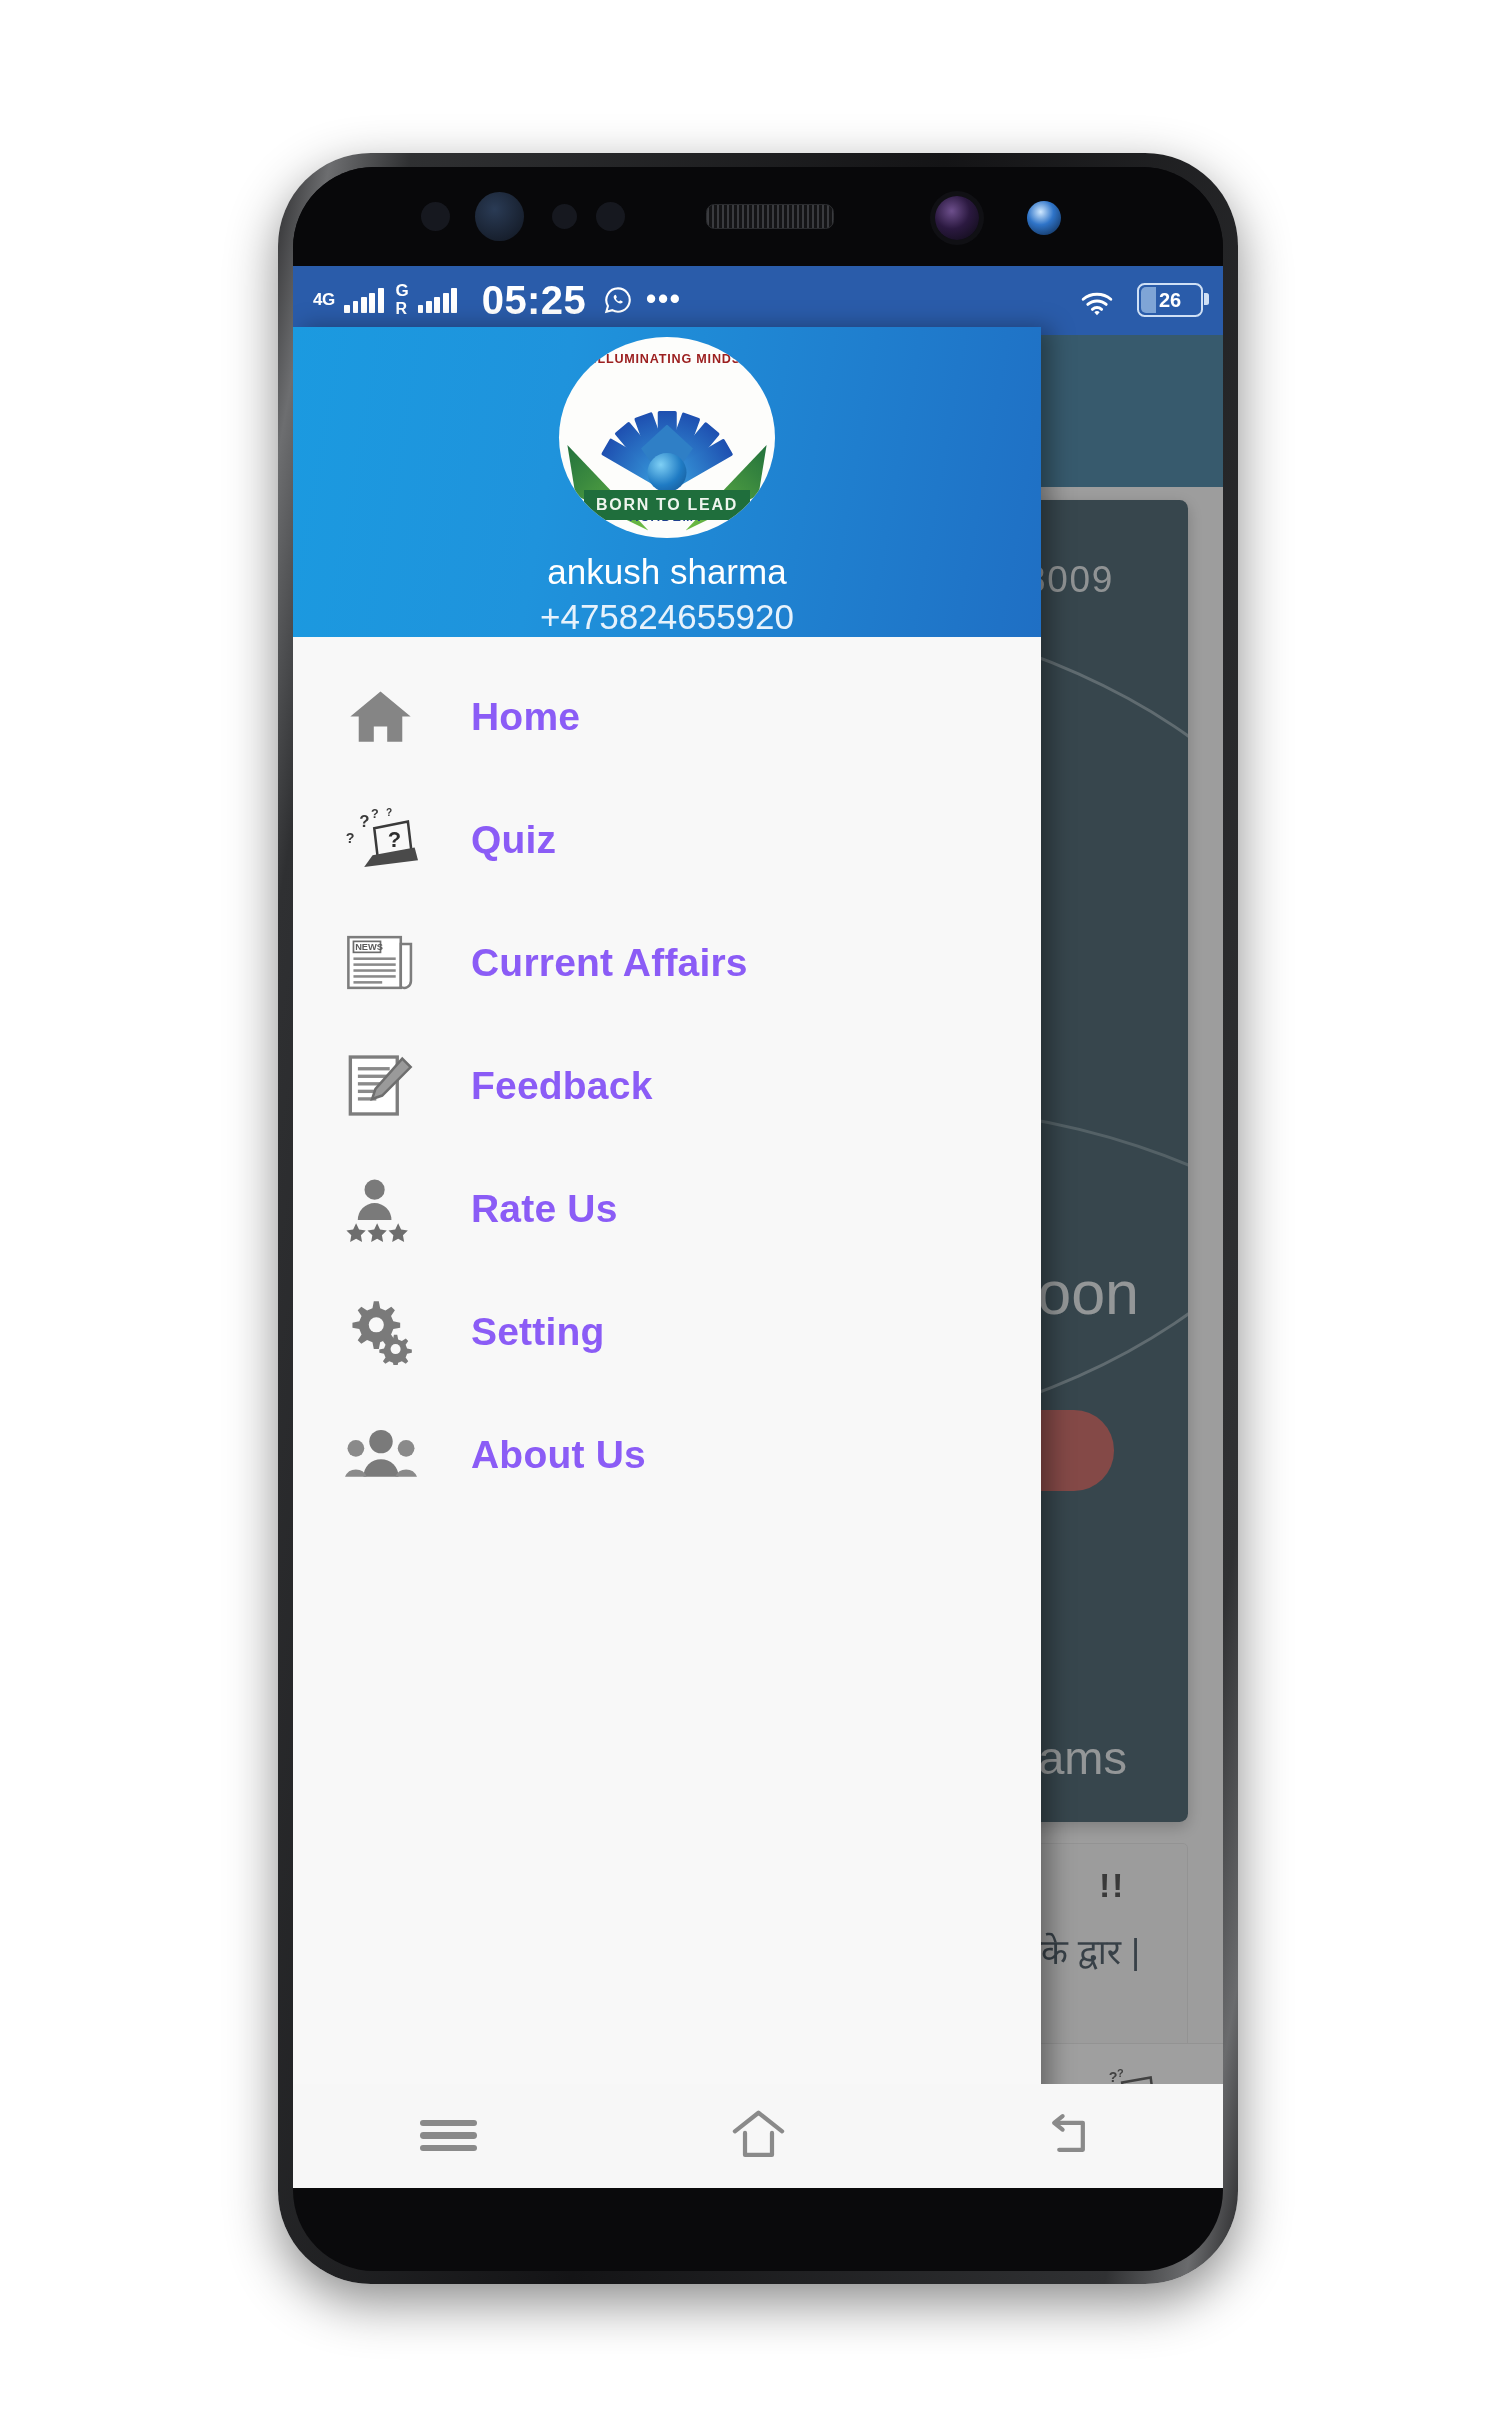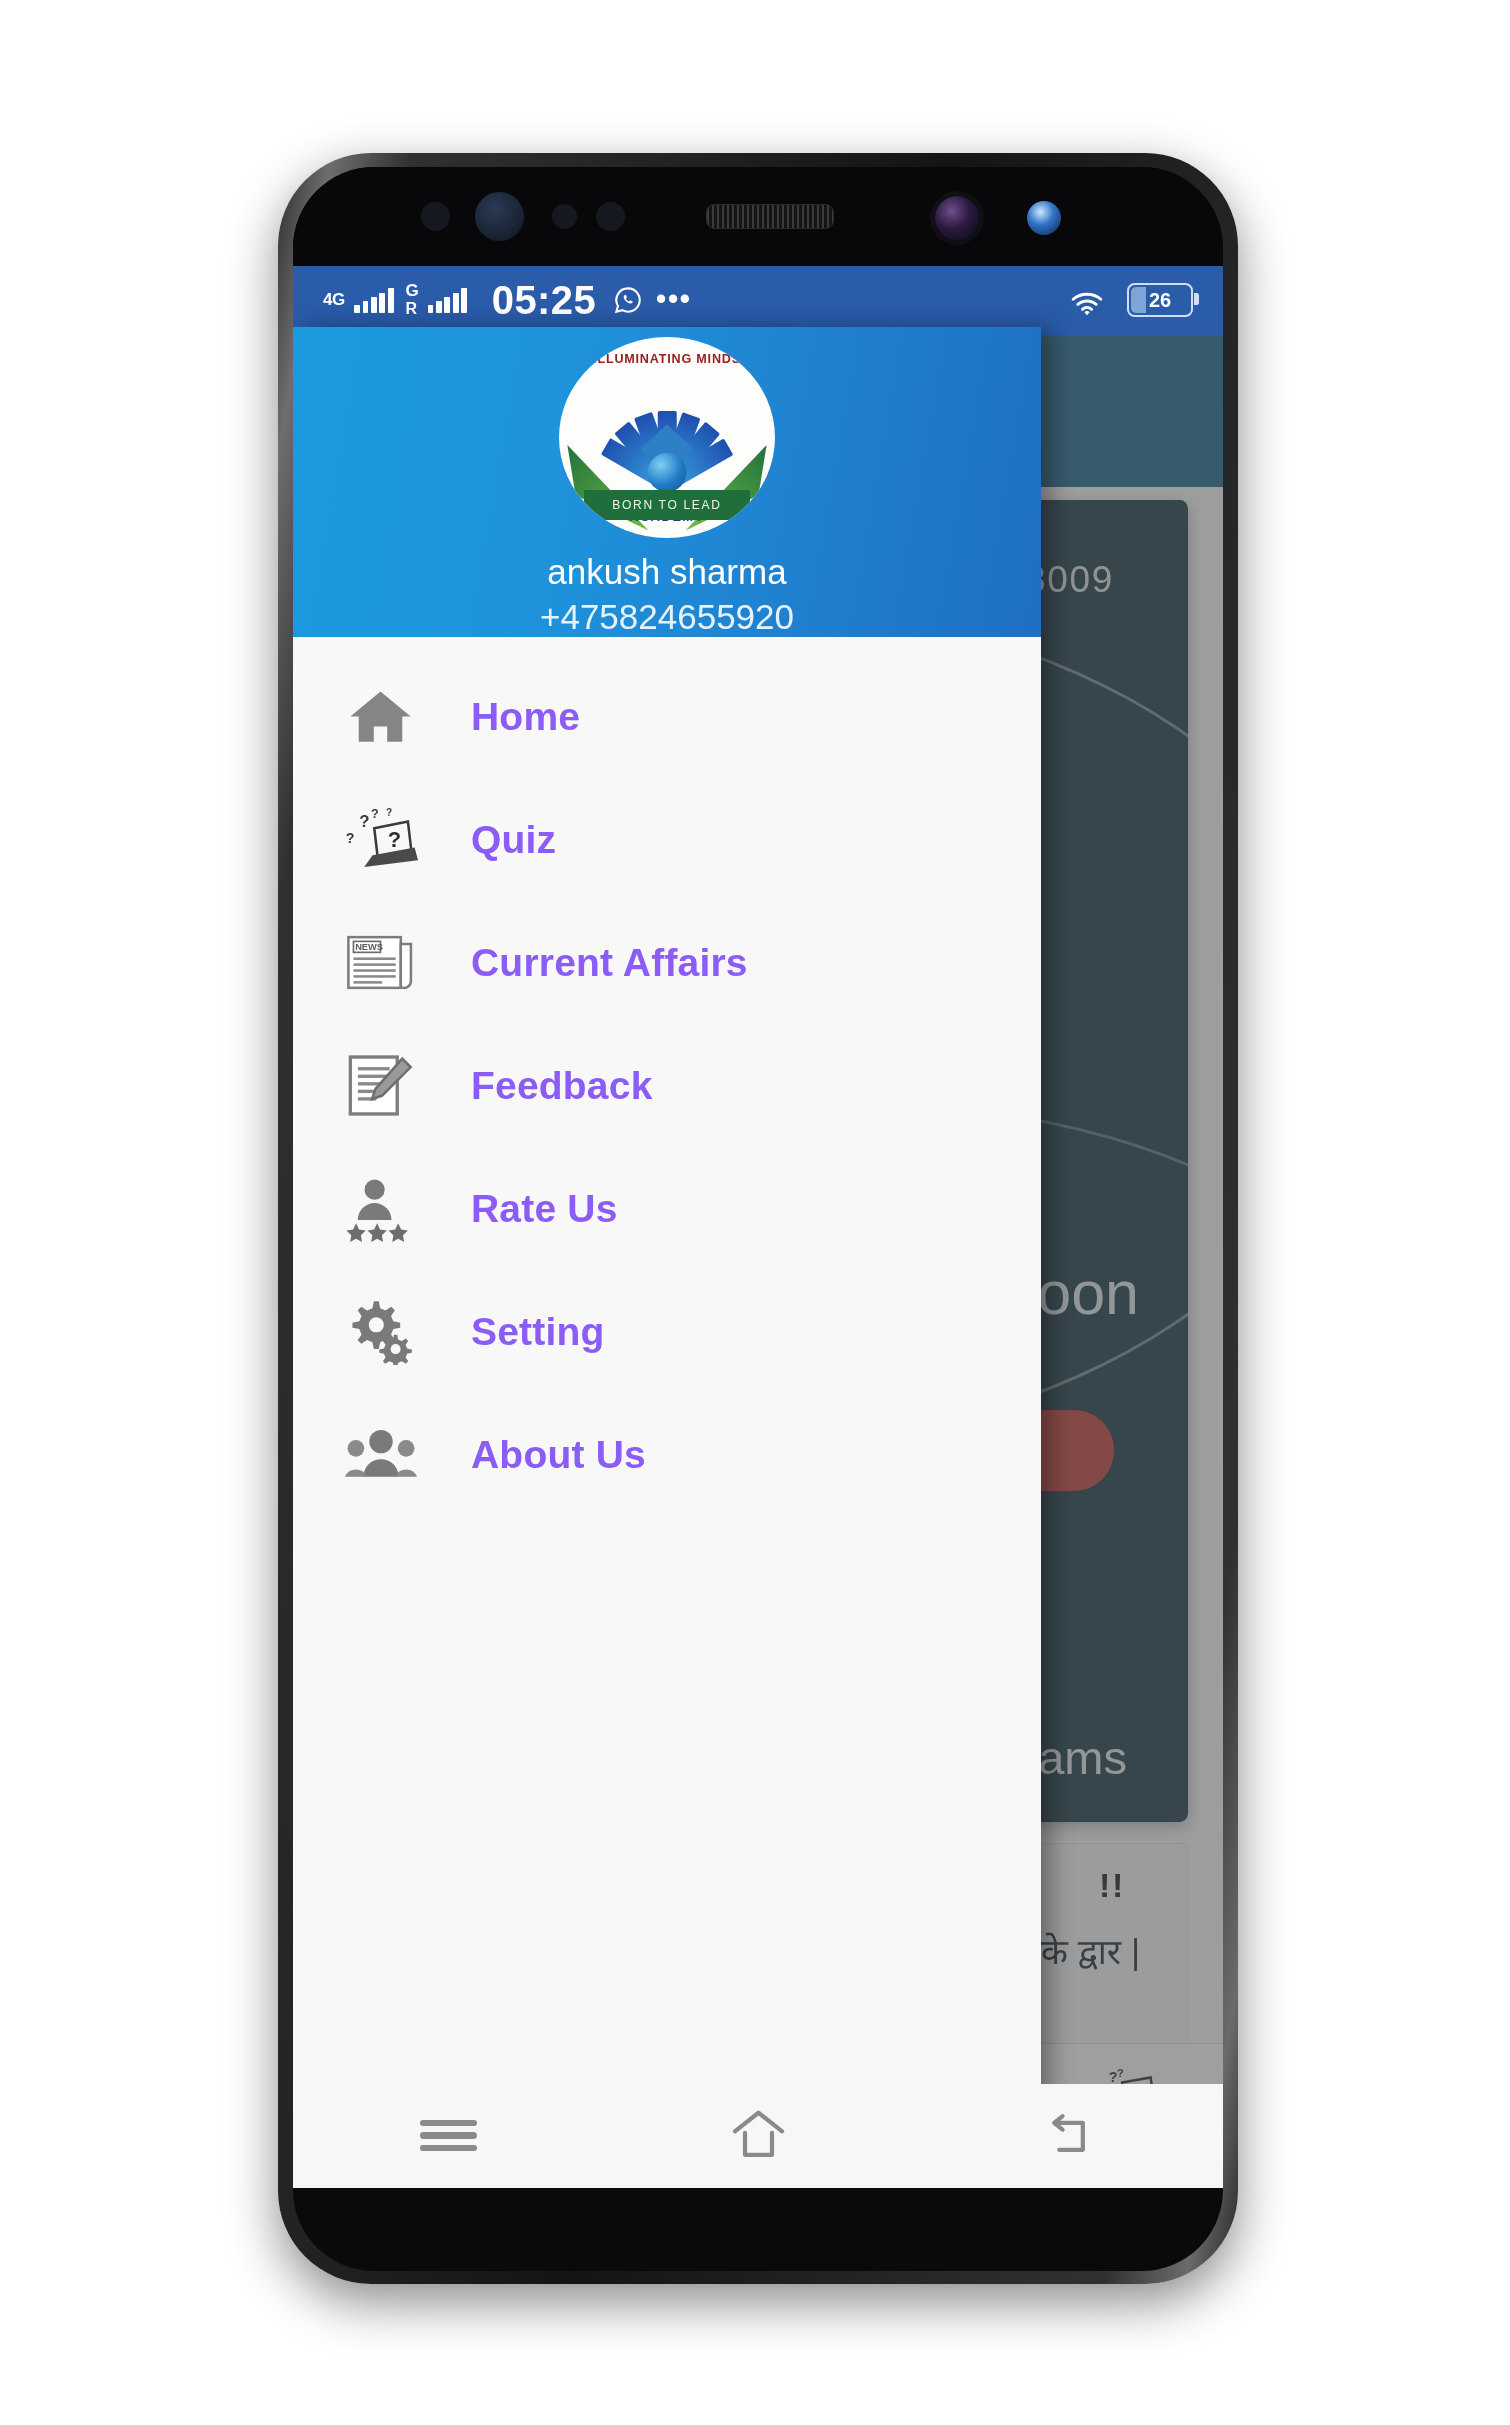--- a/index.html
+++ b/index.html
@@ -36,21 +36,21 @@
   .cam-iris{position:absolute;border-radius:50%;background:radial-gradient(circle at 40% 32%,#cfe8ff 0%,#2f74c8 42%,#0b2344 100%);}
 
   
   .screen{
     position:absolute;left:0;top:99px;right:0;height:1922px;
     background:#ffffff;overflow:hidden;
   }
 
   
   .statusbar{position:absolute;left:0;top:0;width:100%;height:69px;background:#2a5caa;
-    display:flex;align-items:center;justify-content:space-between;padding:0 30px;box-sizing:border-box;color:#fff;}
+    display:flex;align-items:center;justify-content:space-between;padding:0 20px;box-sizing:border-box;color:#fff;}
   .sb-left{display:flex;align-items:center;gap:9.3px;}
   .sig{display:flex;align-items:flex-end;height:25px;}
   .sig i{display:block;width:5.9px;margin-right:2.5px;background:#fff;border-radius:0.8px;}
   .sig i:nth-child(1){height:7.6px}.sig i:nth-child(2){height:11.8px}
   .sig i:nth-child(3){height:16px}.sig i:nth-child(4){height:20px}.sig i:nth-child(5){height:25px}
   .net-tag{font-size:17px;font-weight:700;line-height:1;margin-bottom:1.7px;letter-spacing:-0.4px;}
   .sig-group{display:flex;flex-direction:column;align-items:flex-start;}
   .sig-group .row{display:flex;align-items:flex-end;gap:2.5px;}
   .sb-time{font-size:40px;font-weight:700;letter-spacing:0.4px;margin-left:13px;}
   .wa-icon{width:28px;height:28px;margin-left:8.4px;}
@@ -112,21 +112,21 @@
     letter-spacing:0.4px;}
   .brand2{position:absolute;top:173px;left:0;right:0;text-align:center;font-size:12.6px;font-weight:700;color:#1e3f8f;
     letter-spacing:1.7px;}
   .leafL,.leafR{position:absolute;top:101px;width:81px;height:93px;border:0;}
   .leafL{left:8.4px;background:linear-gradient(135deg,#1f6e3c,#6fbe44);
     clip-path:polygon(0 8%,70% 72%,100% 100%,10% 62%);}
   .leafR{right:8.4px;background:linear-gradient(225deg,#1f6e3c,#6fbe44);
     clip-path:polygon(100% 8%,30% 72%,0 100%,90% 62%);}
   .banner{position:absolute;bottom:18.5px;left:25px;right:25px;height:30px;background:#1f6e3c;
     display:flex;align-items:center;justify-content:center;}
-  .banner span{font-size:12px;font-weight:400;color:#eef5ee;letter-spacing:1.7px;}
+  .banner span{font-size:16px;font-weight:700;color:#eef5ee;letter-spacing:1.7px;}
   .dr-name{margin-top:13.5px;color:#fff;font-size:35px;font-weight:400;}
   .dr-phone{margin-top:5px;color:#e6f2fc;font-size:35px;font-weight:400;}
 
   .dr-list{flex:1 1 auto;background:#f8f8f8;padding-top:18.5px;box-sizing:border-box;overflow:hidden;}
   .dr-item{display:flex;align-items:center;height:123px;padding-left:49px;box-sizing:border-box;}
   .dr-ic{width:77px;height:77px;flex:0 0 auto;display:flex;align-items:center;justify-content:center;}
   .dr-label{margin-left:52px;font-size:39px;font-weight:700;color:#8b5cf6;letter-spacing:0.2px;}
   .dr-footer{flex:0 0 auto;height:77px;background:#8e8cf5;display:flex;align-items:center;justify-content:center;}
   .dr-footer span{font-size:34px;color:#2b2b55;}
 

